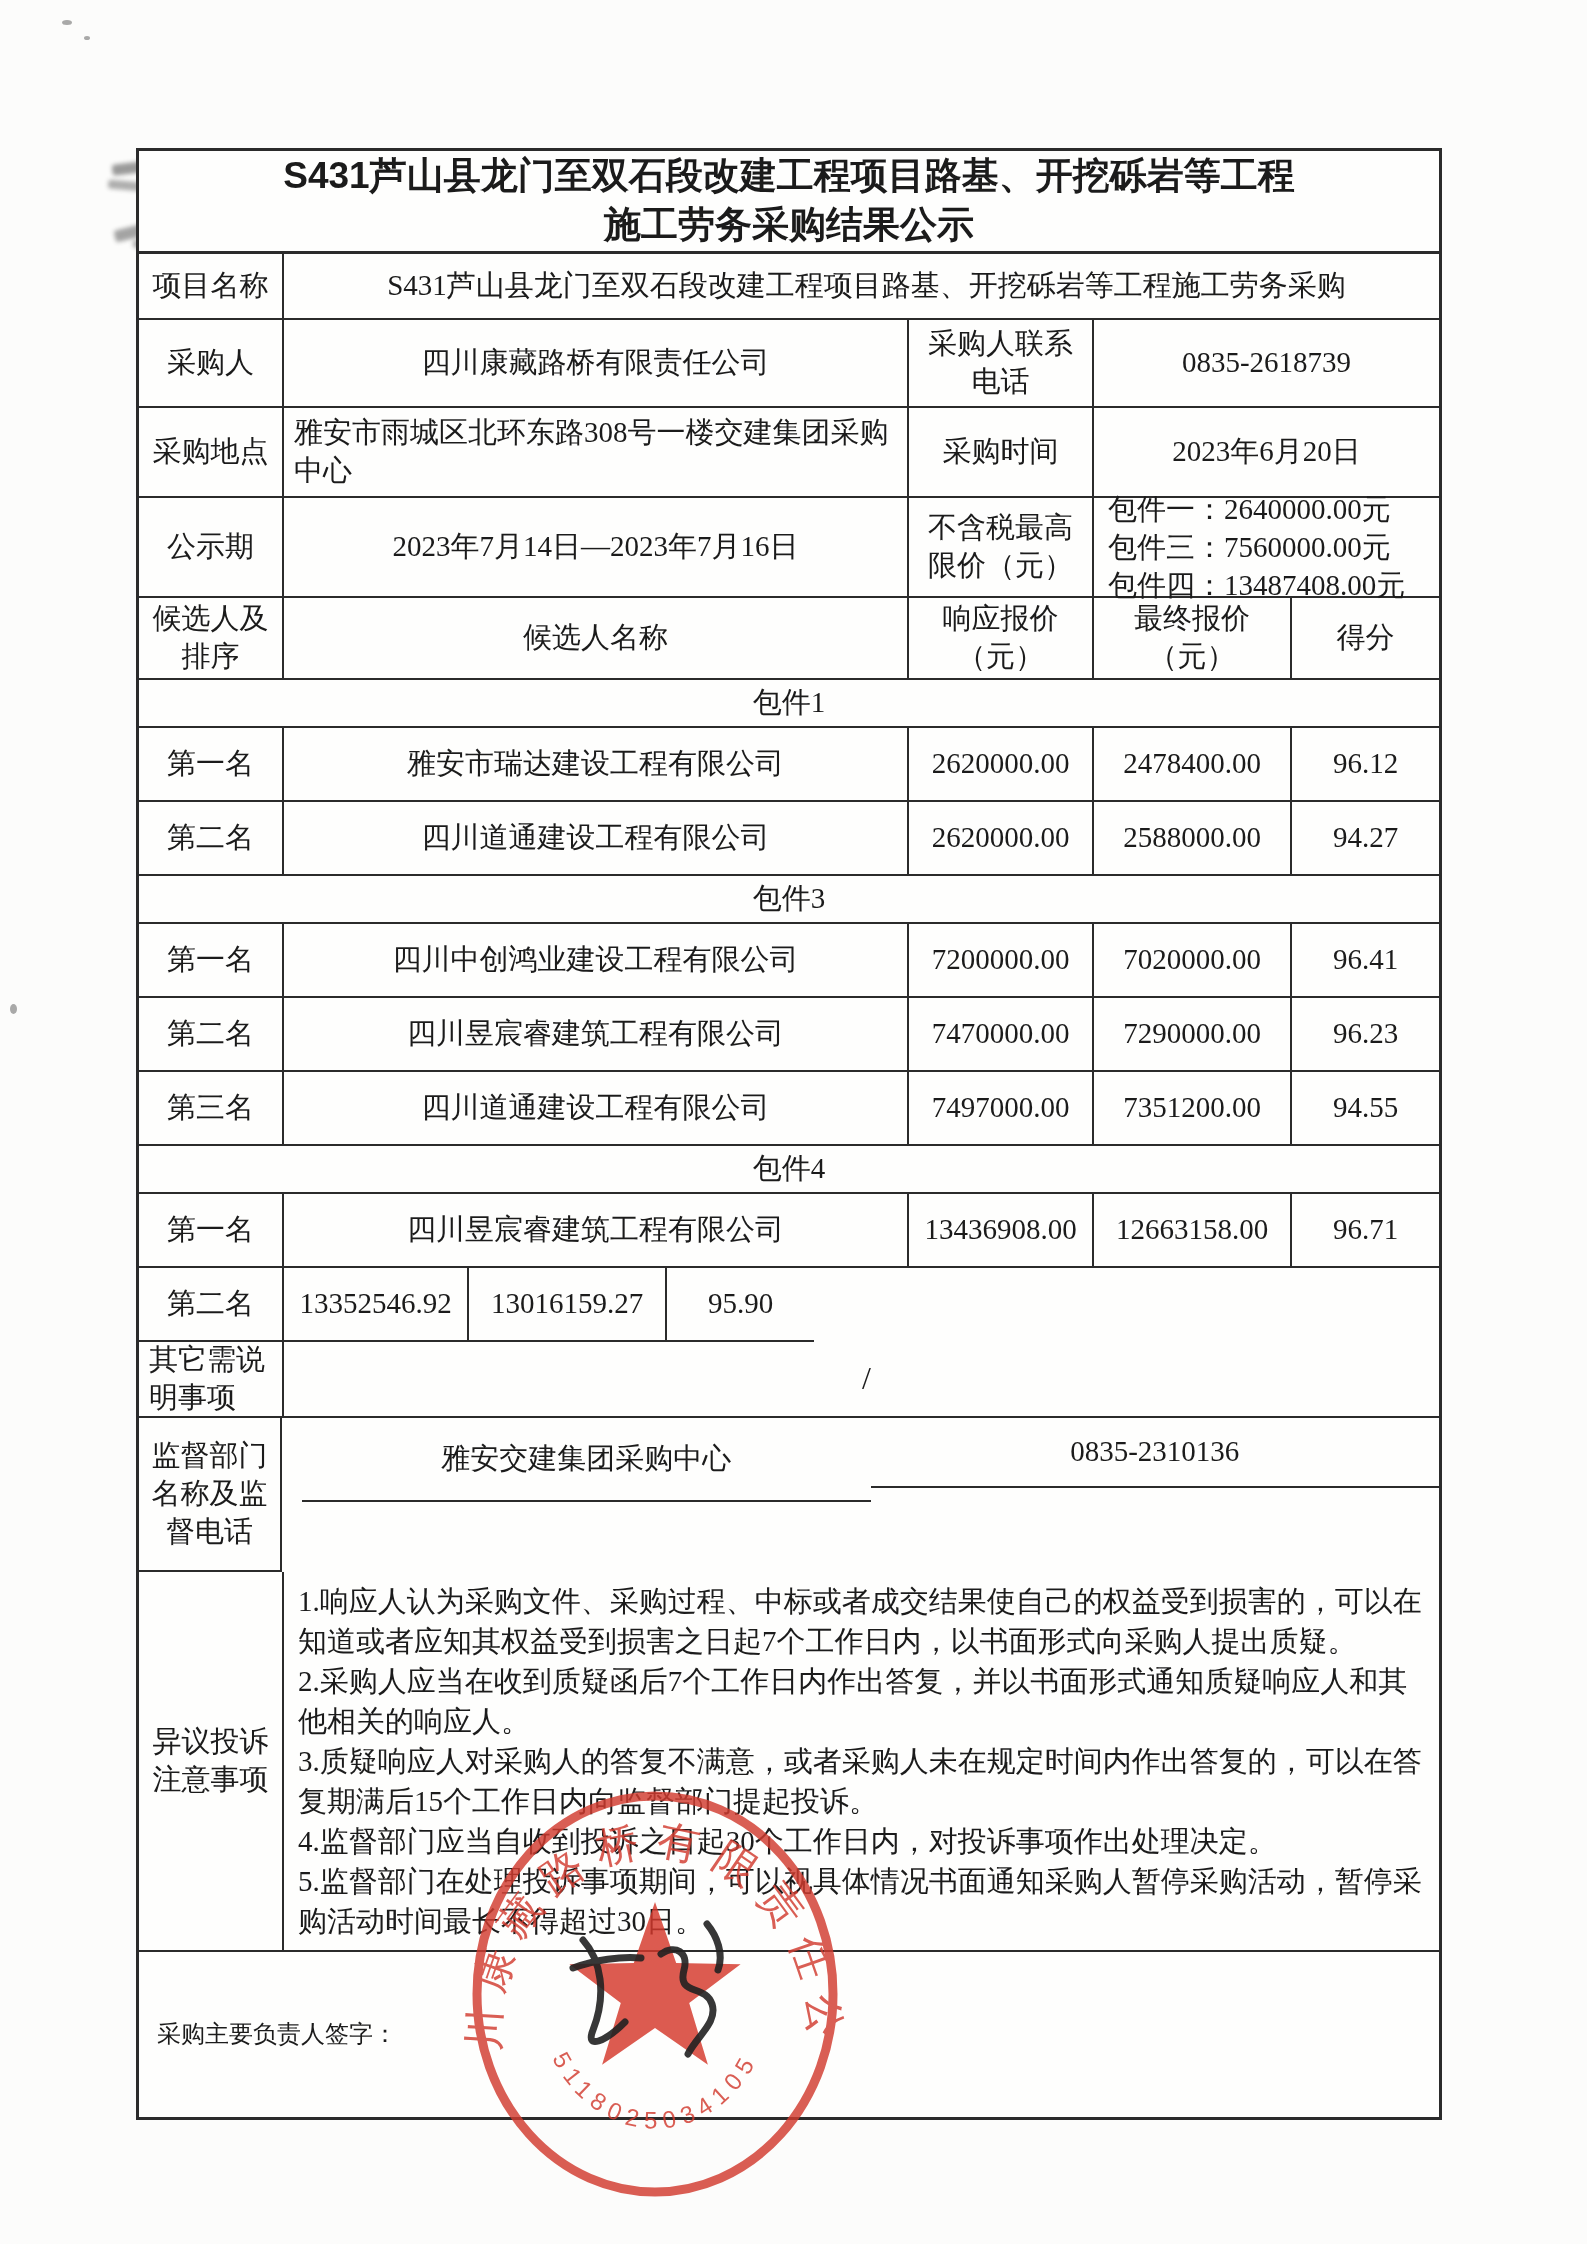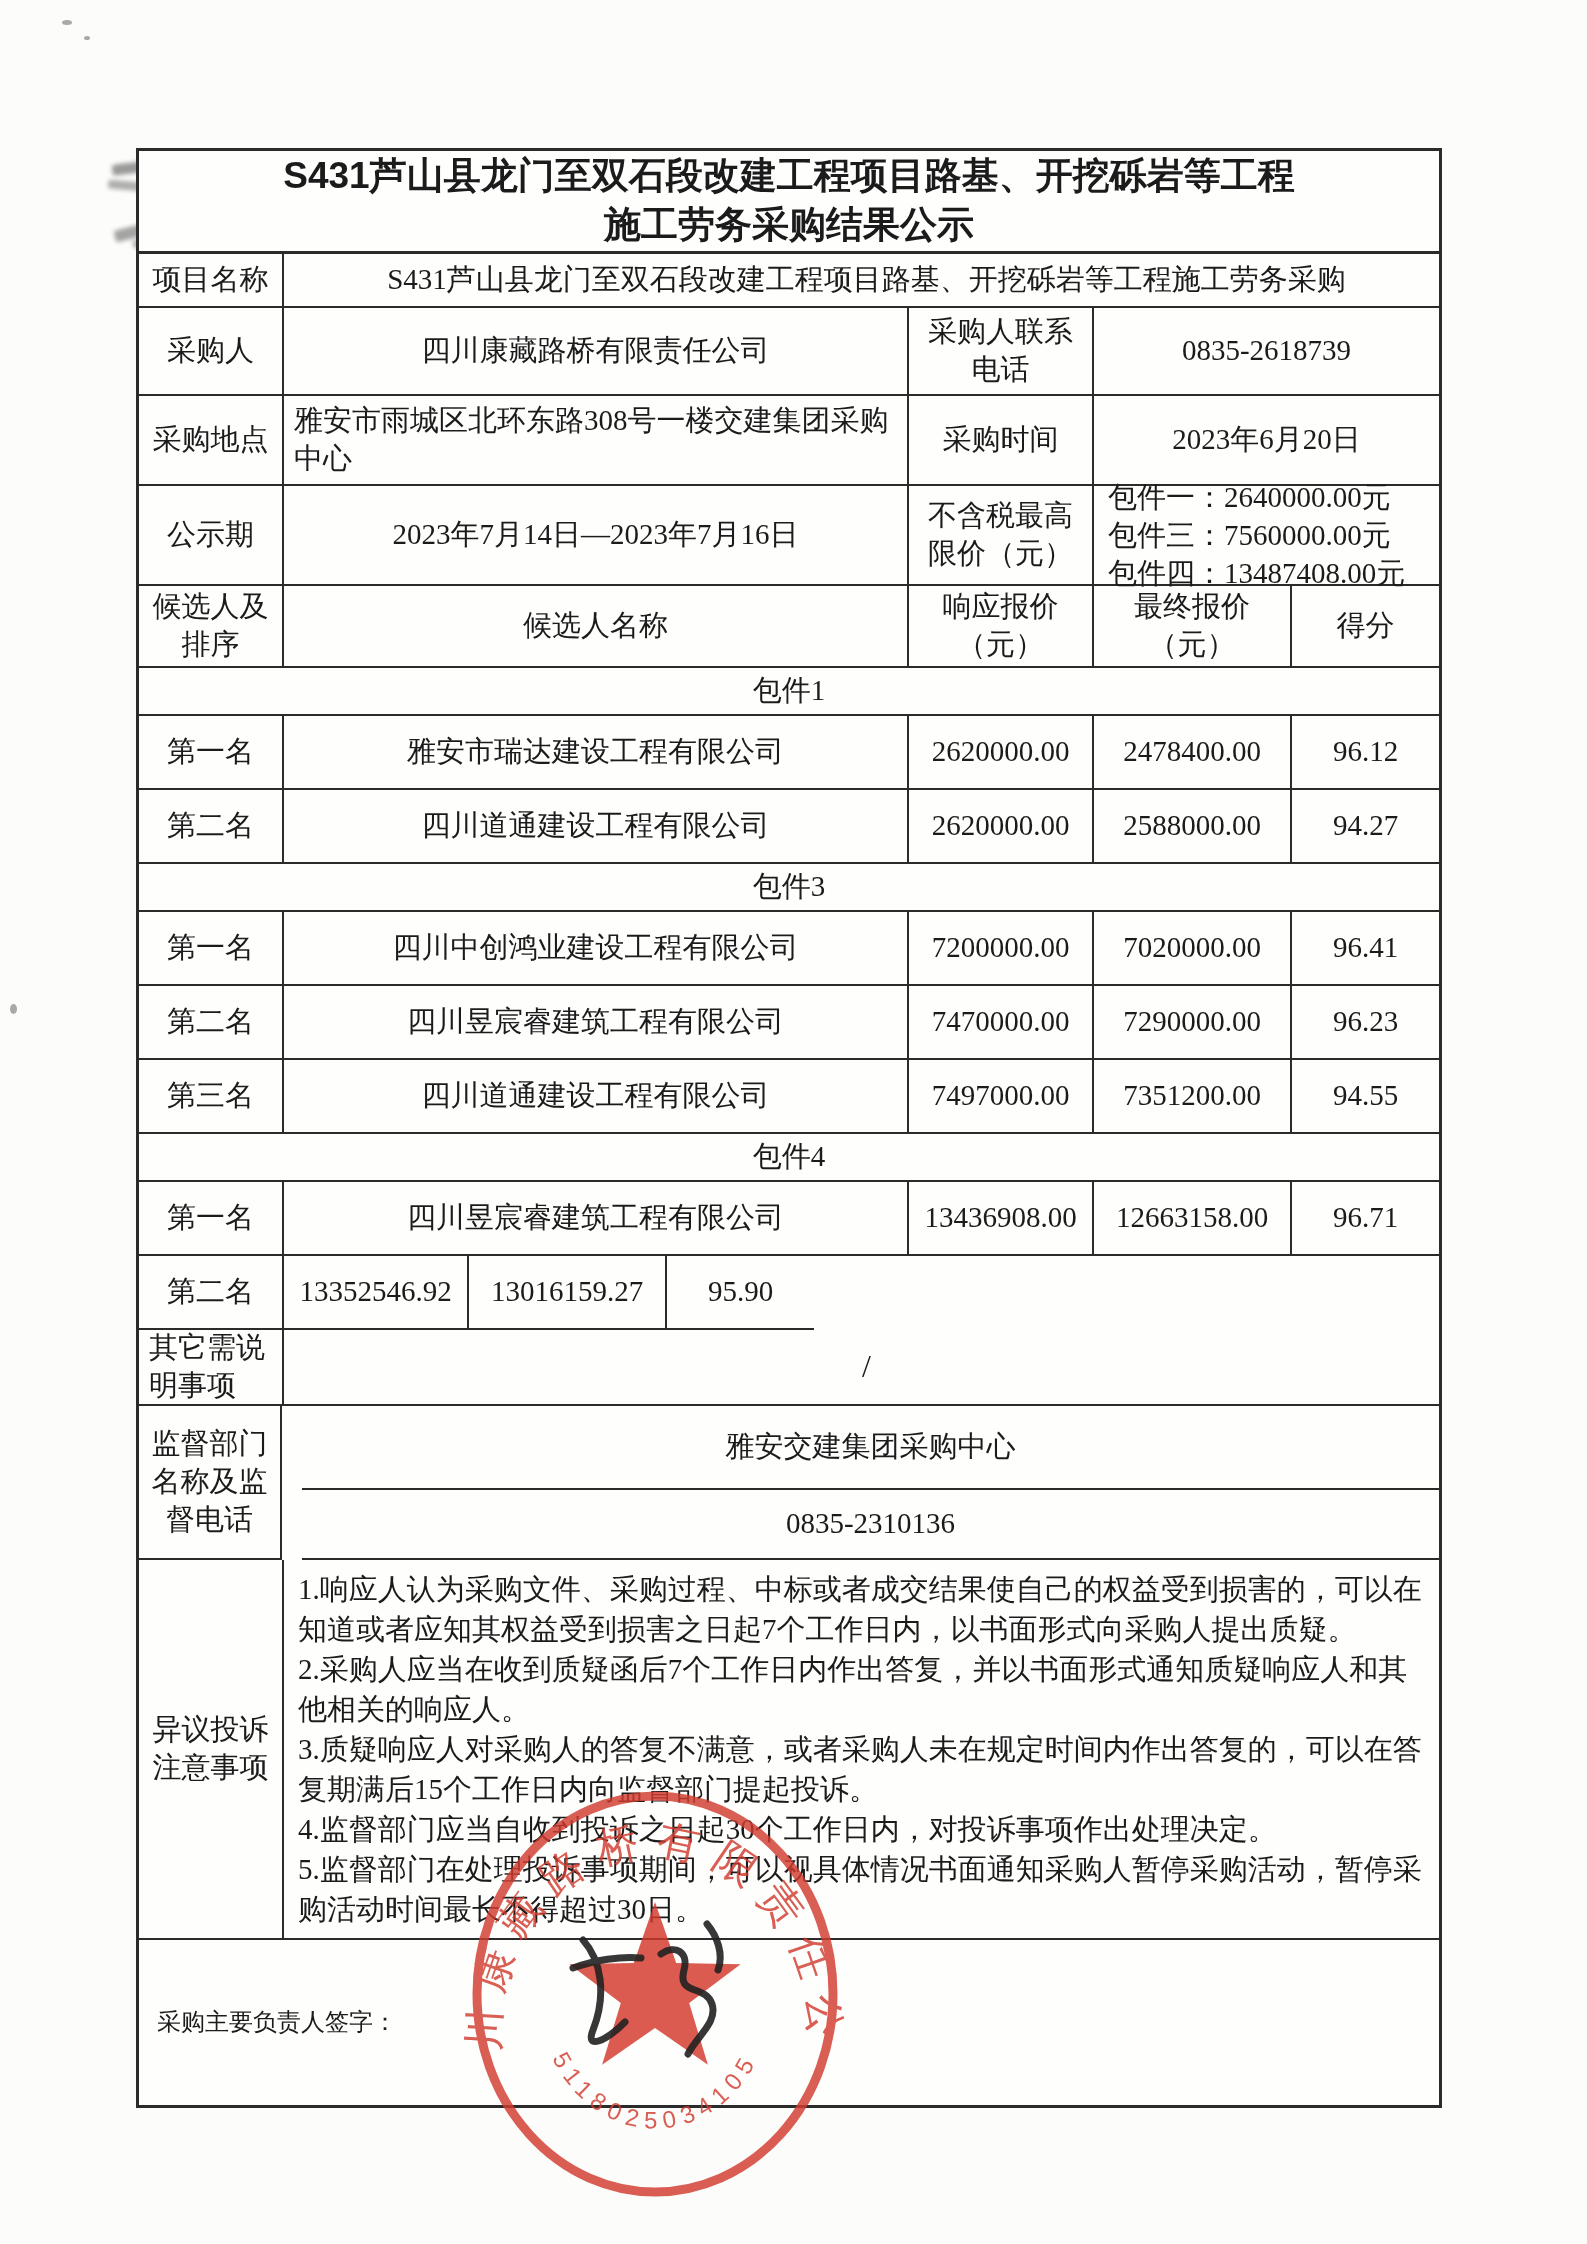--- a/index.html
+++ b/index.html
@@ -23,24 +23,24 @@
     box-sizing:border-box;
     border-right:2px solid #2b2b2b;border-bottom:2px solid #2b2b2b;
     display:flex;align-items:center;justify-content:center;
     text-align:center;font-size:29px;line-height:1.3;padding:4px 10px;
   }
   .last{border-right:none;}
   .norb{border-bottom:none;}
   .tl{justify-content:flex-start;text-align:left;}
   .w1{width:145px;}.w2{width:625px;}.w3{width:185px;}.w4{width:198px;}.w5{width:147px;}
   .w45{width:345px;}.w2345{width:1155px;padding-left:20px;}.wall{width:1300px;}
-  .h66{height:54px;}.h88{height:88px;}.h90{height:90px;}.h100{height:100px;}
+  .h66{height:66px;}.h88{height:88px;}.h90{height:90px;}.h100{height:100px;}
   .h82{height:82px;}.h48{height:48px;}.h74{height:74px;}.h76{height:76px;}
   .h154{height:154px;}.h84{height:84px;}.h70{height:70px;}.h380{height:380px;}.h165{height:165px;}
-  .stack{display:flex;flex-direction:column;}
+  .stack{display:flex;flex-direction:row;}
   .pricecol{flex-direction:column;align-items:flex-start;justify-content:center;padding-left:14px;}
   .pricecol div{line-height:1.32;}
   .objection-text{flex-direction:column;align-items:flex-start;justify-content:center;padding:8px 14px;}
   .objection-text div{line-height:1.38;text-align:left;}
   .sig-label{font-size:24px;padding-left:18px;}
   .slash{font-size:32px;}
   .section{font-size:29px;}
   .smudge{position:absolute;background:#3a3a3a;filter:blur(2px);border-radius:3px;}
   .speck{position:absolute;background:#555;border-radius:50%;opacity:.5;}
   .seal{position:absolute;left:455px;top:1772px;width:400px;height:440px;}

